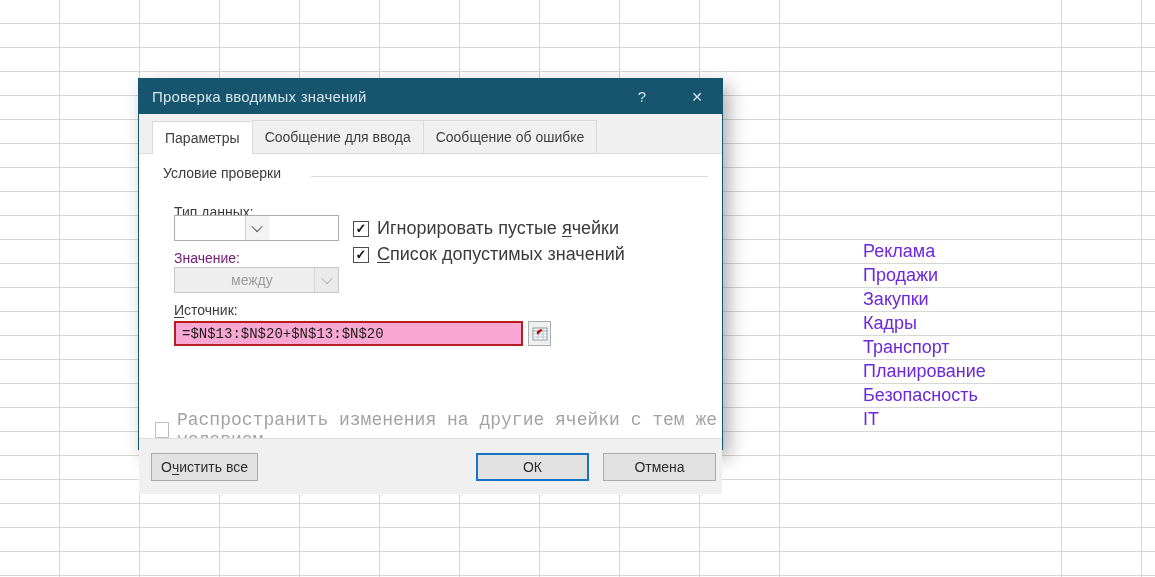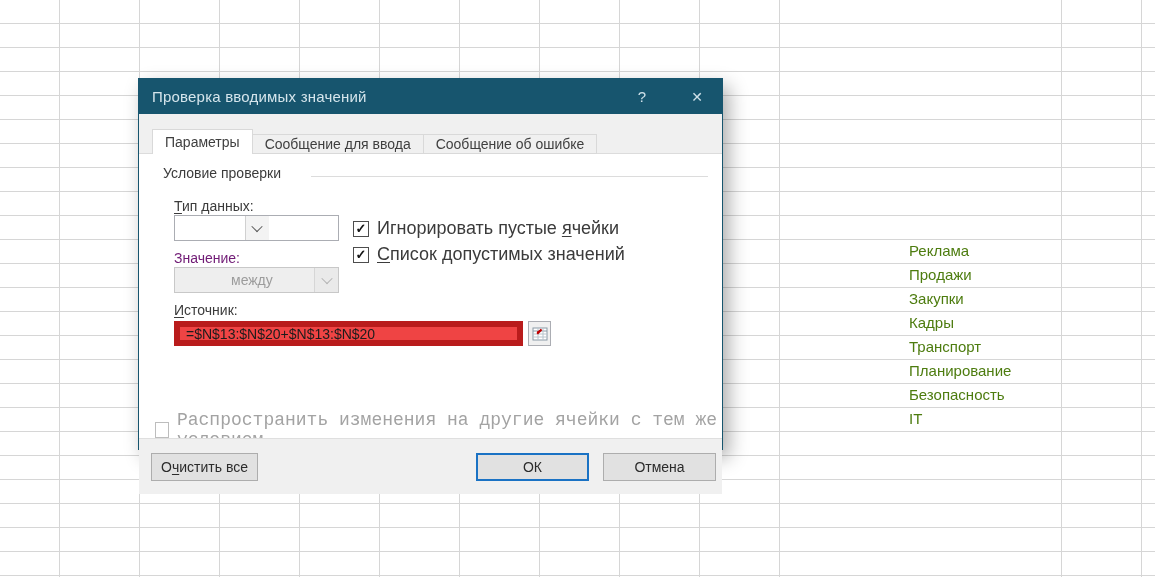--- a/index.html
+++ b/index.html
@@ -18,23 +18,23 @@
   .grid-cols {
     position:absolute; top:0; left:0; width:861px; height:100%; pointer-events:none;
     background-image:repeating-linear-gradient(to right, transparent 0 79px, #d6d6d6 79px 80px);
     background-position:-20px 0;
   }
   .vline { position:absolute; top:0; width:1px; height:100%; background:#d6d6d6; pointer-events:none; }
   .vline.v1 { left:1061px; }
   .vline.v2 { left:1141px; }
   
   .cell {
-    position:absolute; left:904px; width:199px; height:24px;
+    position:absolute; left:858px; width:199px; height:24px;
     line-height:24px; padding-left:5px;
-    font-size:15px; color:#4d7c0f; cursor:cell; background:transparent;
+    font-size:18px; color:#6d28d9; cursor:cell; background:transparent;
   }
   
   .dlg {
     position:absolute; left:138px; top:78px; width:585px; height:372px;
     background:#f0f0f0;
     border:1px solid #17556e;
     box-shadow:6px 8px 18px rgba(0,0,0,.32);
     font-size:14px;
   }
   .titlebar {
@@ -49,21 +49,21 @@
     color:#cfe1e9; font-size:15px; cursor:pointer; background:transparent; border:none;
   }
   .cap-help  { right:60px; }
   .cap-close { right:5px; font-size:14px; }
   
   .tabstrip { position:absolute; left:0; top:35px; right:0; height:39px; background:#f0f0f0; }
   .tabs { position:absolute; left:13px; bottom:-1px; display:flex; align-items:flex-end; z-index:3; }
   .tab {
     height:20px; background:#f0f0f0; border:1px solid #d9d9d9; border-left:none;
     display:flex; align-items:center; justify-content:center;
-    font-size:14px; color:#3f3f3f; cursor:pointer; white-space:nowrap; padding:8px 12px;
+    font-size:14px; color:#3f3f3f; cursor:pointer; white-space:nowrap; padding:16px 12px;
   }
   .tab:first-child { border-left:1px solid #d9d9d9; }
   .tab.active {
     height:25px; background:#ffffff; border:1px solid #d9d9d9; border-bottom:none;
     position:relative; z-index:4;
   }
   .pane {
     position:absolute; left:0; top:74px; right:0; height:285px;
     background:#ffffff; border-top:1px solid #dcdcdc;
   }
@@ -96,22 +96,22 @@
     width:16px; height:16px; background:#ffffff; border:1px solid #4d4d4d;
     display:flex; align-items:center; justify-content:center;
     font-size:13px; font-weight:bold; color:#141414; line-height:1;
   }
   .check-row.disabled .cbox { border-color:#bdbdbd; color:transparent; }
   .check-row .cb-lbl { font-size:18px; color:#3b3b3b; }
   .check-row.disabled .cb-lbl { color:#a3a3a3; }
   
   .src-input {
     position:absolute; left:35px; top:242px; width:349px; height:25px;
-    border:6px solid #b91c1c; background:#ef4444;
-    font-family:Liberation Sans, sans-serif; font-size:14px; color:#1c1c1c;
+    border:2px solid #b91c1c; background:#f9a8d4;
+    font-family:Liberation Mono, monospace; font-size:14px; color:#1c1c1c;
     padding:0 6px; outline:none;
   }
   .collapse-btn {
     position:absolute; left:389px; top:242px; width:23px; height:25px;
     background:#f0f0f0; border:1px solid #abadb3;
     display:flex; align-items:center; justify-content:center; cursor:pointer; padding:0;
   }
   
   .footer {
     position:absolute; left:0; top:359px; right:0; height:56px;
@@ -168,21 +168,21 @@
         <span>Сообщение об ошибке</span>
       </div>
     </div>
   </div>
 
   <div class="pane"></div>
 
   <span class="group-label">Условие проверки</span>
   <div class="group-line"></div>
 
-  <span class="lbl" style="left:35px; top:119px;"><span class="accel">Т</span><span>ип данных:</span></span>
+  <span class="lbl" style="left:35px; top:125px;"><span class="accel">Т</span><span>ип данных:</span></span>
   <div class="combo" style="left:35px; top:136px;flex-direction:column;">
     <span class="val">Список</span>
     <span class="arrow">
         <span class="chev"></span>
       </span>
   </div>
 
   <div class="check-row" style="left:214px; top:139px;">
     <span class="cbox">
         <span>✓</span>

